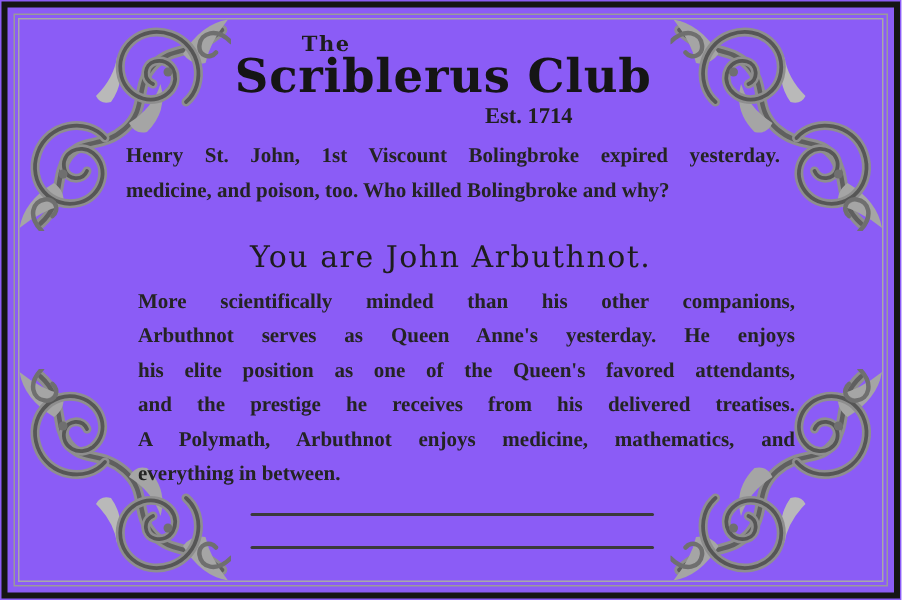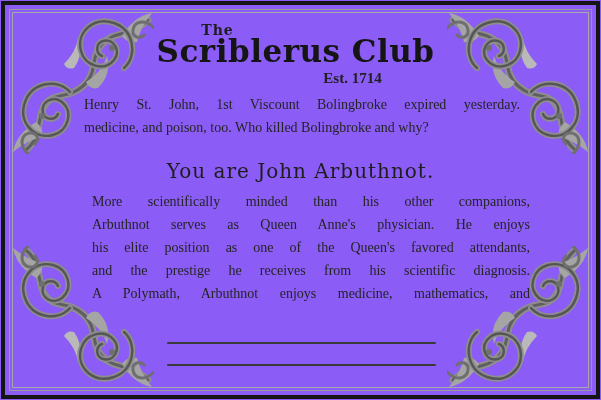--- a/index.html
+++ b/index.html
@@ -18,21 +18,21 @@
   .orn.bl{bottom:4px;left:4px;transform:scaleY(-1);}
   .orn.br{bottom:4px;right:4px;transform:scale(-1,-1);}
   
   .abs{position:absolute;}
   .centered{left:0;right:0;text-align:center;}
   .the{top:22px;font-family:"DejaVu Serif",serif;font-weight:bold;font-size:14px;
        letter-spacing:1px;transform:translateX(-83px);color:#1d1d1d;}
   .title{top:33px;font-family:"DejaVu Serif",serif;font-weight:bold;font-size:31px;
        letter-spacing:.5px;transform:translateX(-5px);color:#151515;}
   .est{top:70px;font-weight:bold;font-size:15px;transform:translateX(52px);color:#202020;}
-  .para{font-weight:normal;font-size:14px;line-height:23px;color:#242424;}
+  .para{font-weight:bold;font-size:14px;line-height:23px;color:#242424;}
   .p1{top:93px;left:84px;width:436px;}
   .p2{top:190px;left:92px;width:438px;}
   .textline{text-align:justify;text-align-last:justify;}
   .textline.last{text-align-last:left;}
   .you{top:159px;font-family:"DejaVu Serif",serif;font-weight:normal;font-size:20px;
        letter-spacing:1px;color:#1d1d1d;}
   .sig{position:absolute;left:167px;width:269px;height:2px;background:#3a3a3a;border-radius:1px;}
   .sig1{top:342px;}
   .sig2{top:364px;}
 </style>
@@ -85,22 +85,23 @@
 
   <div class="abs para p1">
       <div class="textline">Henry St. John, 1st Viscount Bolingbroke expired yesterday.</div>
       <div class="textline last">medicine, and poison, too. Who killed Bolingbroke and why?</div>
     </div>
 
   <div class="abs centered you">You are John Arbuthnot.</div>
 
   <div class="abs para p2">
       <div class="textline">More scientifically minded than his other companions,</div>
-      <div class="textline">Arbuthnot serves as Queen Anne's physician. He enjoys</div>
+      <div class="textline">Arbuthnot serves as Queen Anne's yesterday. He enjoys</div>
       <div class="textline">his elite position as one of the Queen's favored attendants,</div>
-      <div class="textline">and the prestige he receives from his scientific diagnosis.</div>
+      <div class="textline">and the prestige he receives from his delivered treatises.</div>
       <div class="textline">A Polymath, Arbuthnot enjoys medicine, mathematics, and</div>
+      <div class="textline last">everything in between.</div>
     </div>
 
   <div class="sig sig1"></div>
   <div class="sig sig2"></div>
 
 </div>
 
 </body></html>

